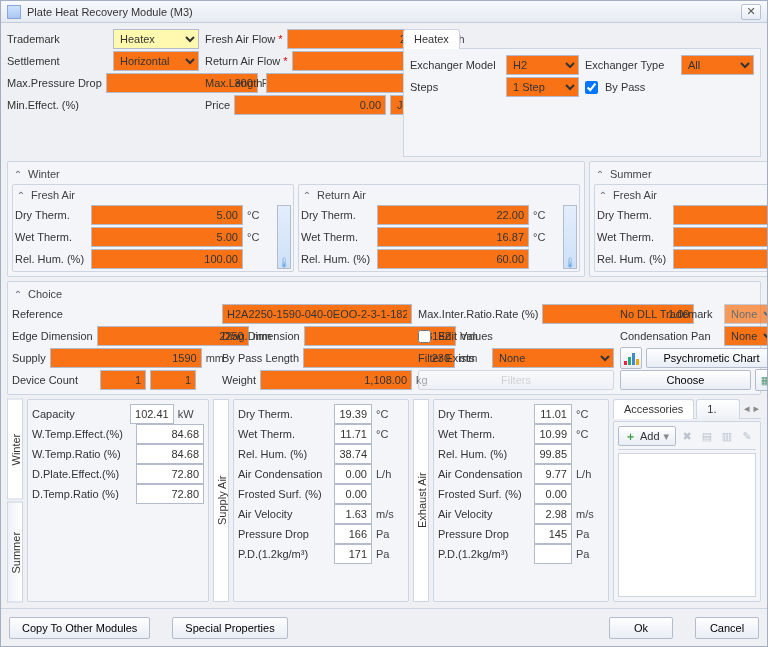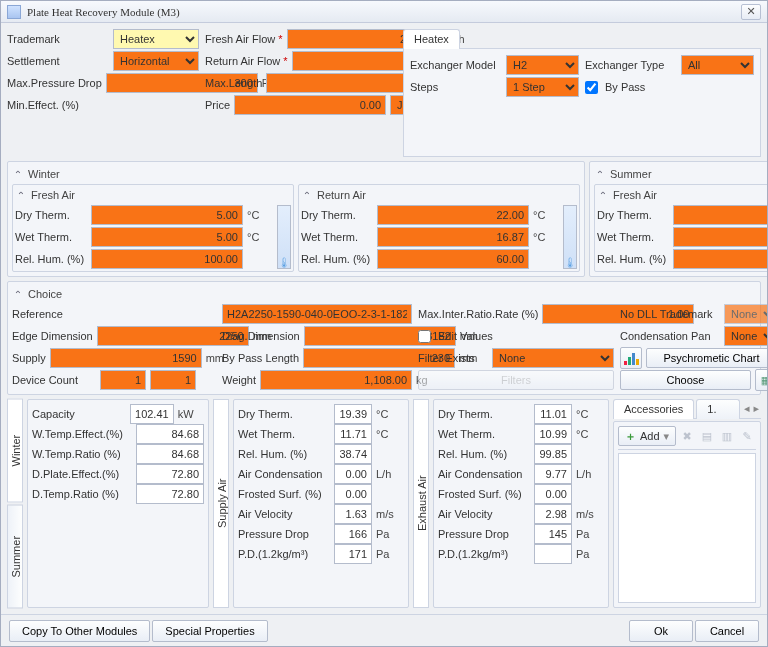--- a/index.html
+++ b/index.html
@@ -21,21 +21,20 @@
     display: flex;
     flex-direction: column;
   }
   .titlebar {
     height: 22px;
     background: linear-gradient(#f7f9fd, #e5eaf2);
     border-bottom: 1px solid #c4cbdc;
     display: flex;
     align-items: center;
     padding: 0 6px;
-    font-family: Liberation Serif, serif;
   }
   .title-icon {
     width: 14px; height: 14px;
     background: linear-gradient(#cfe2ff, #a9c5f0);
     border: 1px solid #8aa7d6;
     margin-right: 6px;
   }
   .titlebar .title { flex: 1; font-size: 11px; color: #333; }
   .titlebar .close {
     width: 20px; height: 16px;
@@ -144,26 +143,26 @@
     transform: rotate(180deg);
     background: linear-gradient(90deg,#fdfefe,#eef2f8);
     border: 1px solid #cdd4e2;
     padding: 8px 2px;
     text-align: center;
     cursor: pointer;
     font-size: 11px;
   }
   .sidetab.active { background: #fff; }
   .footer {
-    height: 32px;
+    height: 38px;
     border-top: 1px solid #cdd4e2;
     display: flex;
     align-items: center;
     padding: 0 8px;
-    gap: 2px;
+    gap: 22px;
     background: #eef0f3;
   }
   .spacer { flex: 1; }
   .chk { margin: 0 3px 0 0; }
   .mini-tb {
     display: flex; gap: 2px; align-items: center;
     border-bottom: 1px solid #cdd4e2;
     padding-bottom: 3px; margin-bottom: 3px;
   }
   .add-btn {

